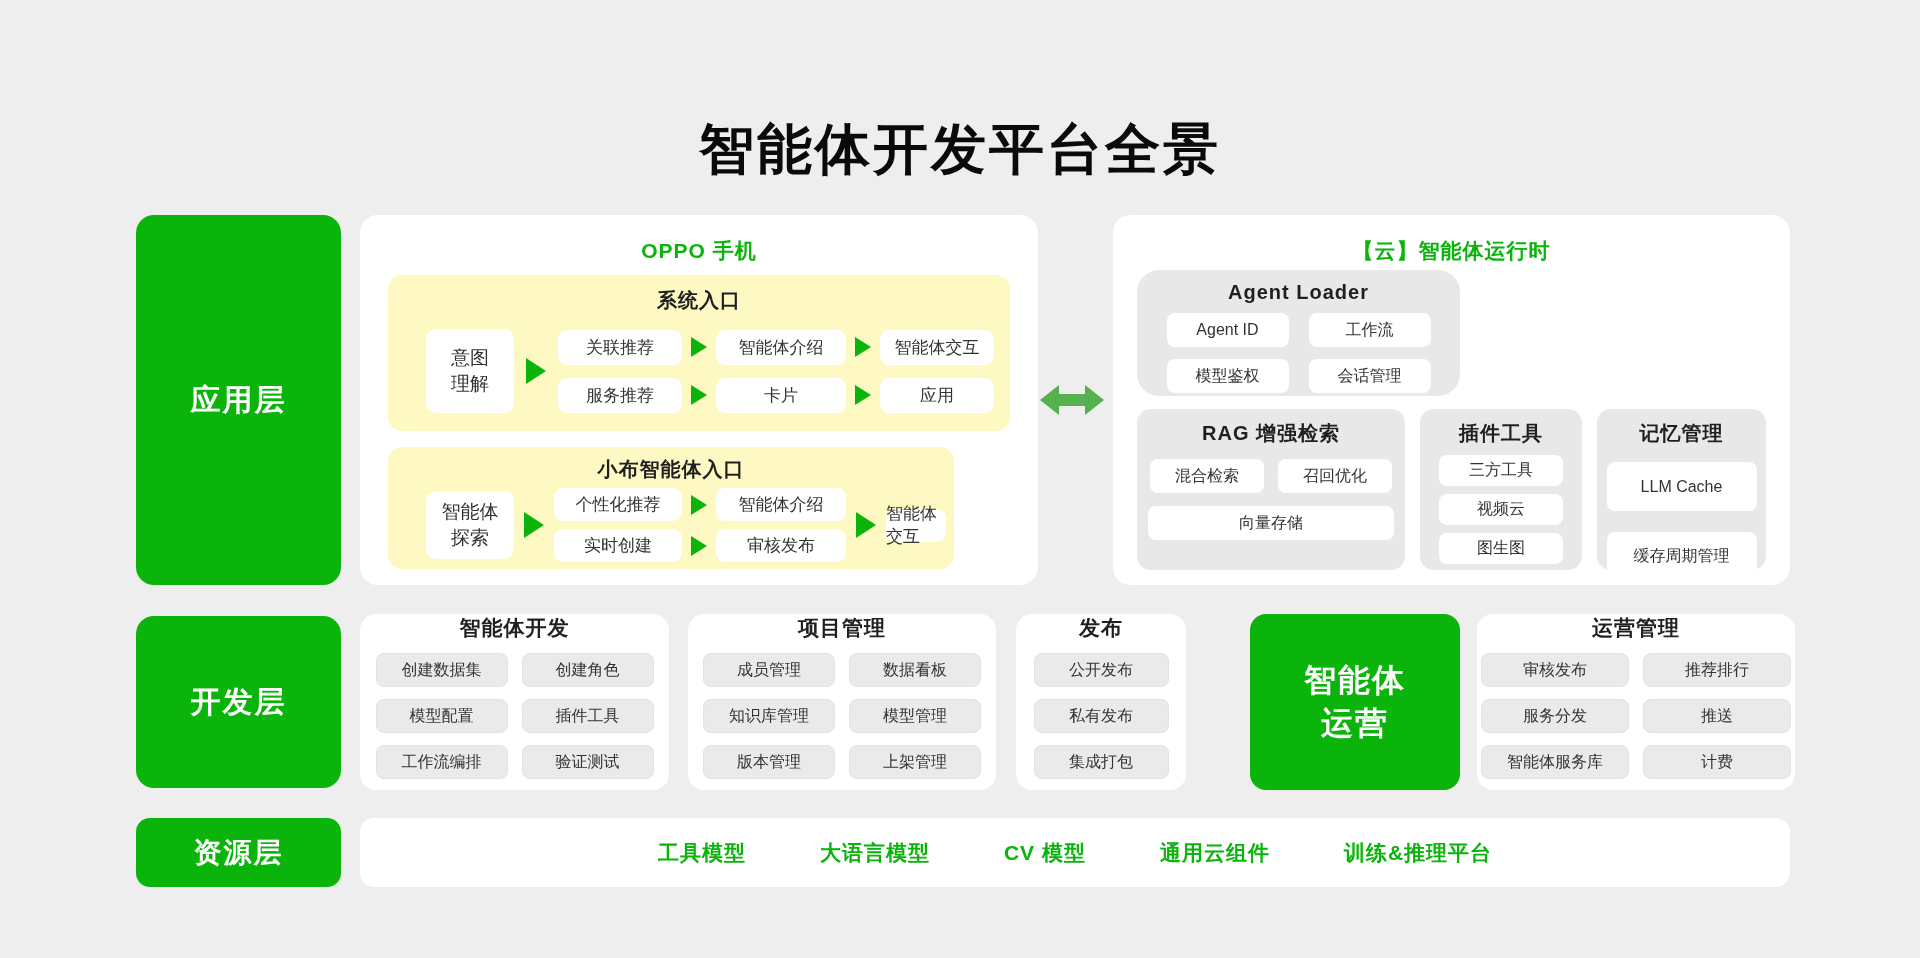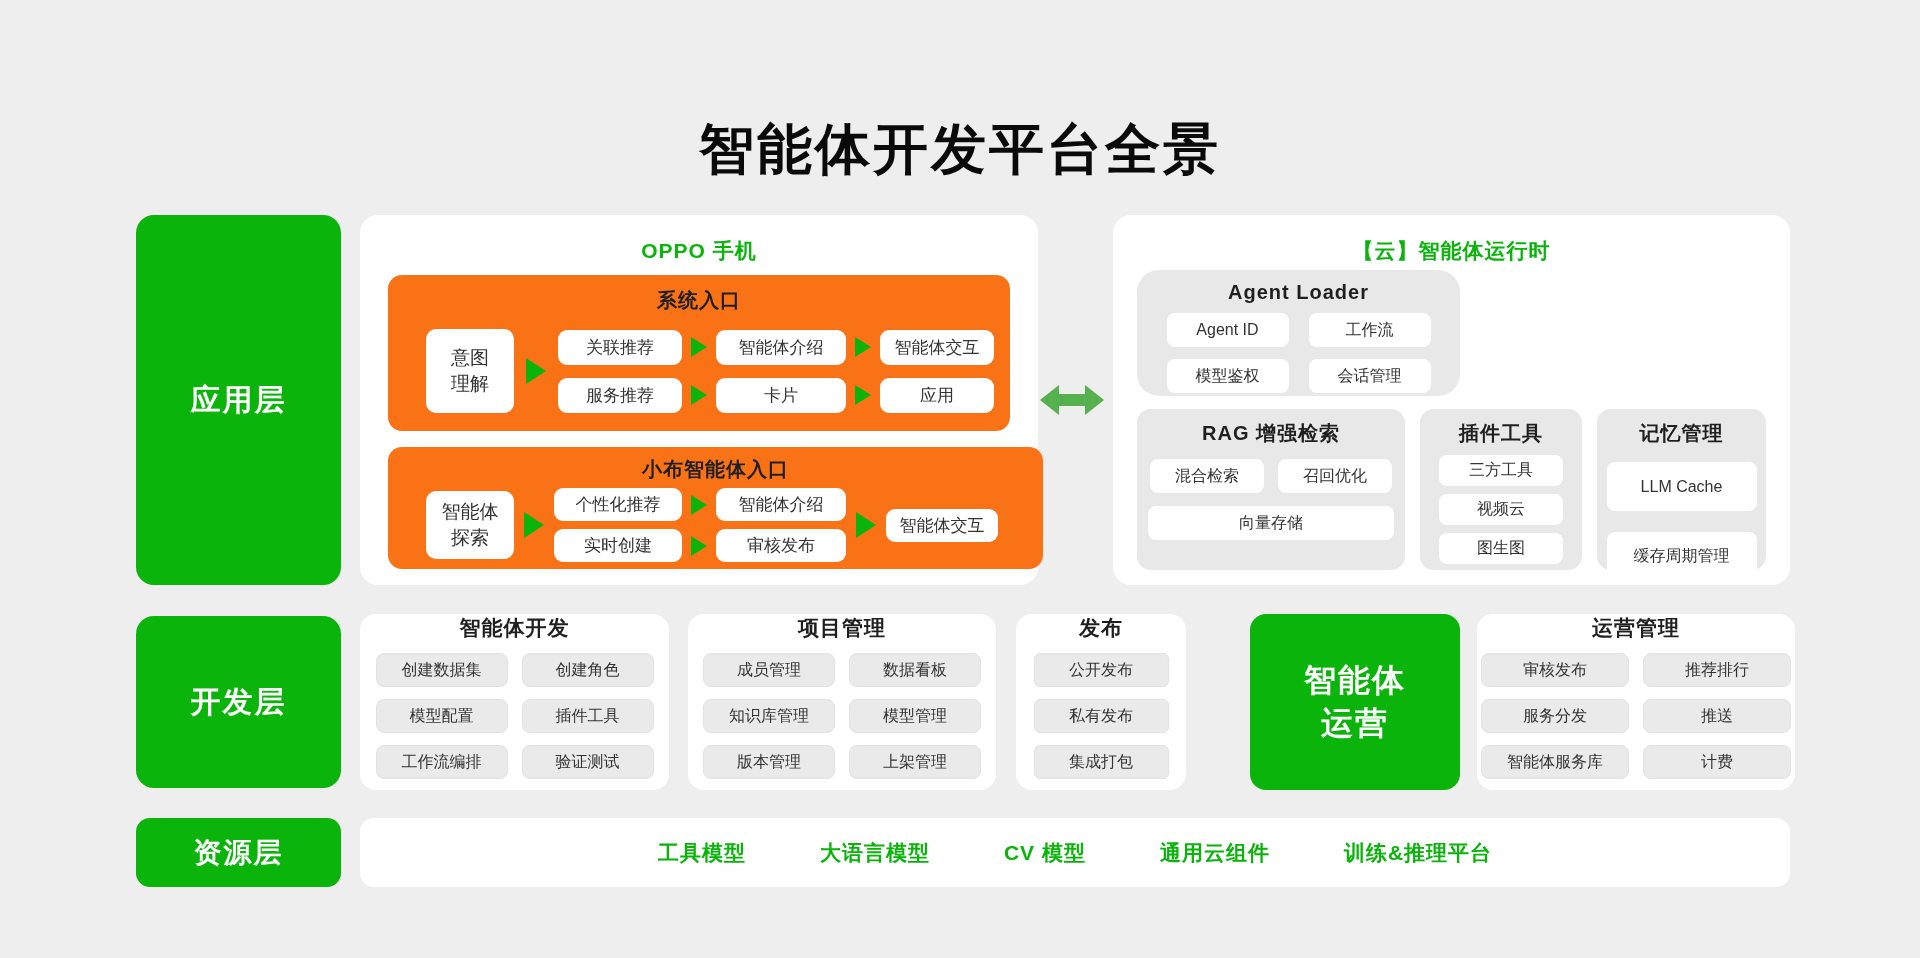--- a/index.html
+++ b/index.html
@@ -28,23 +28,23 @@
   
   .panel{position:absolute;background:#ffffff;border-radius:18px;}
   .panel-oppo{left:360px;top:215px;width:678px;height:370px;}
   .panel-cloud{left:1113px;top:215px;width:677px;height:370px;}
   .panel-title{
     position:absolute;top:22px;left:0;width:100%;text-align:center;
     color:#0ab40a;font-size:21px;font-weight:700;letter-spacing:1px;
   }
 
   
-  .sub{position:absolute;background:#f97316;border-radius:14px;}
+  .sub{position:absolute;background:#fef9c3;border-radius:14px;}
   .sub-sys{left:28px;top:60px;width:622px;height:156px;}
-  .sub-xb{left:28px;top:232px;width:655px;height:122px;}
+  .sub-xb{left:28px;top:232px;width:566px;height:122px;}
   .sub-title{padding-top:12px;text-align:center;font-size:20px;font-weight:700;color:#1f1f1f;letter-spacing:1px;}
   .sub-xb .sub-title{padding-top:9px;}
 
   
   .flow{position:absolute;left:38px;right:8px;display:flex;align-items:center;gap:12px;}
   .flow-sys{top:50px;height:92px;}
   .flow-xb{top:38px;height:80px;gap:10px;}
   .src-box{
     background:#fff;border-radius:10px;display:flex;flex-direction:column;
     align-items:center;justify-content:center;font-size:19px;line-height:1.35;color:#333;
@@ -101,21 +101,21 @@
   .card-publish{left:1016px;top:614px;width:170px;height:176px;}
   .card-ops{left:1477px;top:614px;width:318px;height:176px;}
   .card-title{text-align:center;font-size:21px;font-weight:700;color:#1f1f1f;letter-spacing:1px;}
   .gridc{display:grid;grid-template-columns:repeat(2,132px);gap:12px 14px;justify-content:center;margin-top:11px;}
   .gridc-ops{grid-template-columns:repeat(2,148px);}
   .chipg{
     background:#eaeaea;border:1px solid #e2e2e2;border-radius:8px;height:32px;
     display:flex;align-items:center;justify-content:center;font-size:16px;color:#333;
   }
   .stackp{display:flex;flex-direction:column;align-items:center;gap:12px;margin-top:11px;}
-  .stackp .chipg{width:133px;border-radius:6px;}
+  .stackp .chipg{width:133px;}
 
   .ops-box{
     position:absolute;left:1250px;top:614px;width:210px;height:176px;background:#0ab40a;
     border-radius:16px;display:flex;flex-direction:column;align-items:center;justify-content:center;
     color:#fff;font-size:32px;font-weight:700;line-height:1.35;letter-spacing:2px;
   }
 
   
   .res-bar{position:absolute;left:360px;top:818px;width:1430px;height:69px;background:#fff;border-radius:14px;}
   .res-items{height:100%;display:flex;align-items:center;justify-content:center;gap:74px;}

